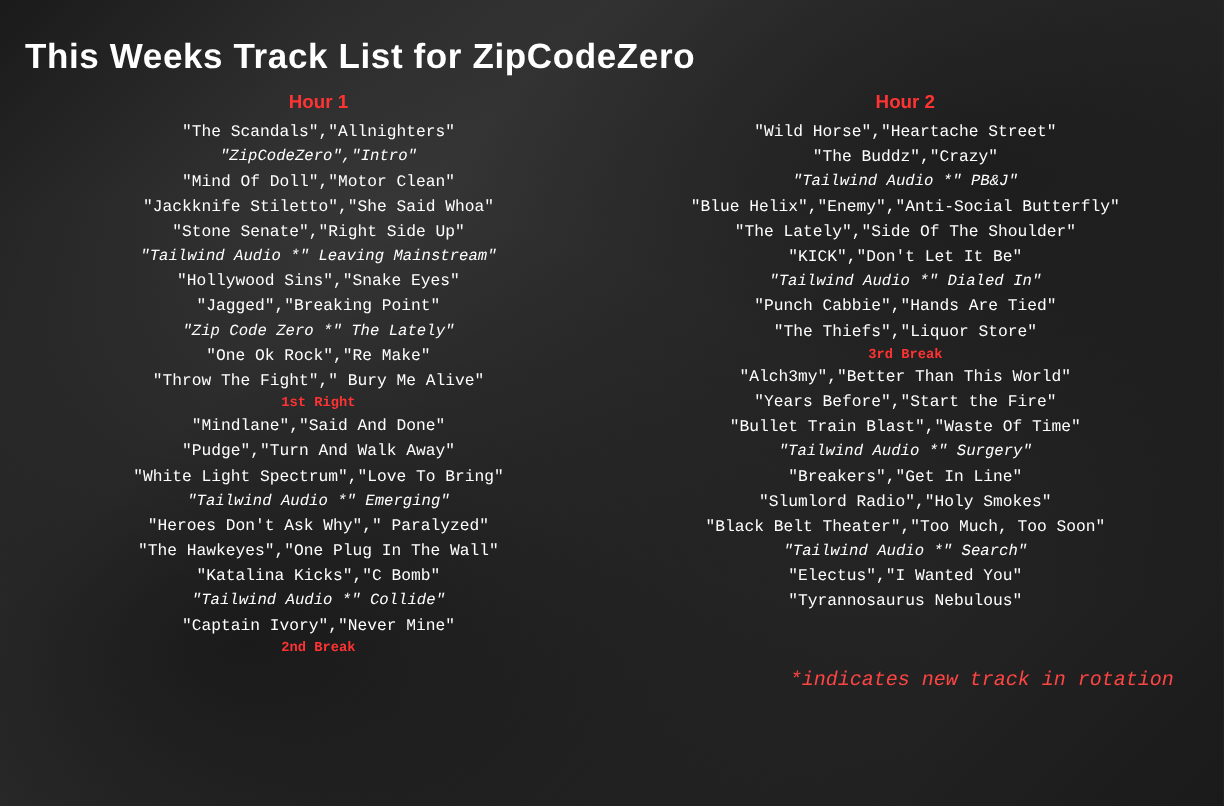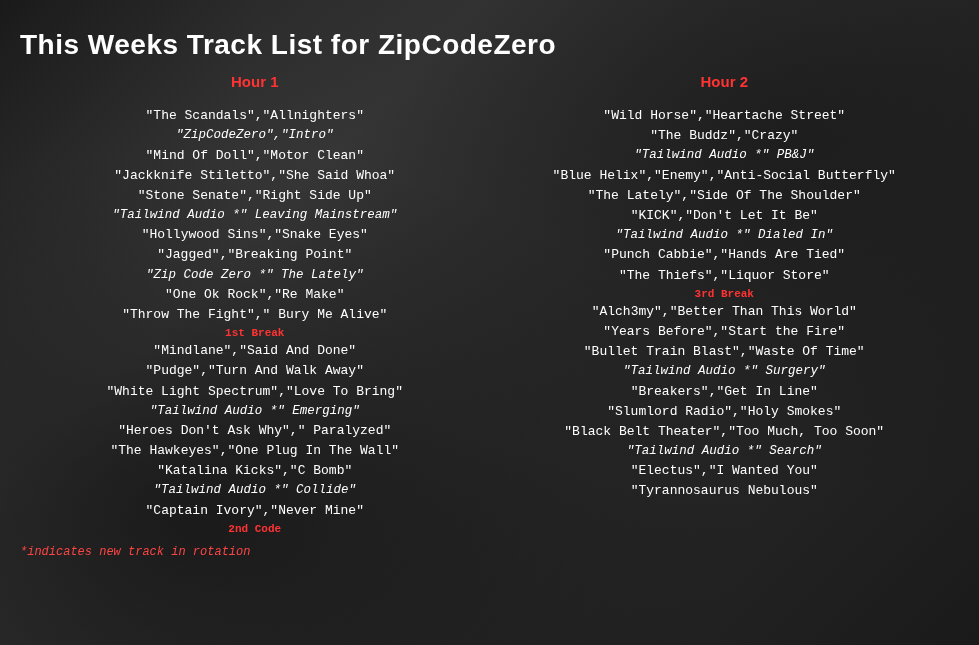--- a/index.html
+++ b/index.html
@@ -50,21 +50,21 @@
     .column {
       flex: 1;
       text-align: center;
       padding: 0 10px;
     }
 
     .hour-header {
       color: #ff3333;
       font-size: 15px;
       font-weight: bold;
-      margin-bottom: 16px;
+      margin-bottom: 6px;
       font-family: Arial, sans-serif;
     }
 
     .track-line {
       font-size: 13px;
       color: #ffffff;
       line-height: 1.55;
       display: block;
     }
 
@@ -77,22 +77,22 @@
       color: #ff3333;
       font-weight: bold;
       font-size: 11px;
       display: block;
       margin: 2px 0;
     }
 
     .footnote {
       color: #ff4444;
       font-style: italic;
-      font-size: 12px;
-      text-align: left;
+      font-size: 16px;
+      text-align: right;
       margin-top: 8px;
       padding-right: 20px;
     }
   </style>
 </head>
 <body>
 
 <div class="bg-texture"></div>
 
 <div class="content">
@@ -107,31 +107,31 @@
           <span class="track-line italic">"ZipCodeZero","Intro"</span>
           <span class="track-line">"Mind Of Doll","Motor Clean"</span>
           <span class="track-line">"Jackknife Stiletto","She Said Whoa"</span>
           <span class="track-line">"Stone Senate","Right Side Up"</span>
           <span class="track-line italic">"Tailwind Audio *" Leaving  Mainstream"</span>
           <span class="track-line">"Hollywood Sins","Snake Eyes"</span>
           <span class="track-line">"Jagged","Breaking Point"</span>
           <span class="track-line italic">"Zip Code Zero *" The Lately"</span>
           <span class="track-line">"One Ok Rock","Re Make"</span>
           <span class="track-line">"Throw The Fight"," Bury Me Alive"</span>
-          <span class="break-label">1st Break</span>
+          <span class="break-label">1st Right</span>
           <span class="track-line">"Mindlane","Said And Done"</span>
           <span class="track-line">"Pudge","Turn And Walk Away"</span>
           <span class="track-line">"White Light Spectrum","Love To Bring"</span>
           <span class="track-line italic">"Tailwind Audio *" Emerging"</span>
           <span class="track-line">"Heroes Don't Ask Why"," Paralyzed"</span>
           <span class="track-line">"The Hawkeyes","One Plug In The Wall"</span>
           <span class="track-line">"Katalina Kicks","C Bomb"</span>
           <span class="track-line italic">"Tailwind Audio *" Collide"</span>
           <span class="track-line">"Captain Ivory","Never Mine"</span>
-          <span class="break-label">2nd Code</span>
+          <span class="break-label">2nd Break</span>
         </div>
     </div>
 
     <div class="column">
       <div class="hour-header">Hour 2</div>
       <div id="hour2-tracks">
           <span class="track-line">"Wild Horse","Heartache Street"</span>
           <span class="track-line">"The Buddz","Crazy"</span>
           <span class="track-line italic">"Tailwind Audio *" PB&amp;J"</span>
           <span class="track-line">"Blue Helix","Enemy","Anti-Social Butterfly"</span>

